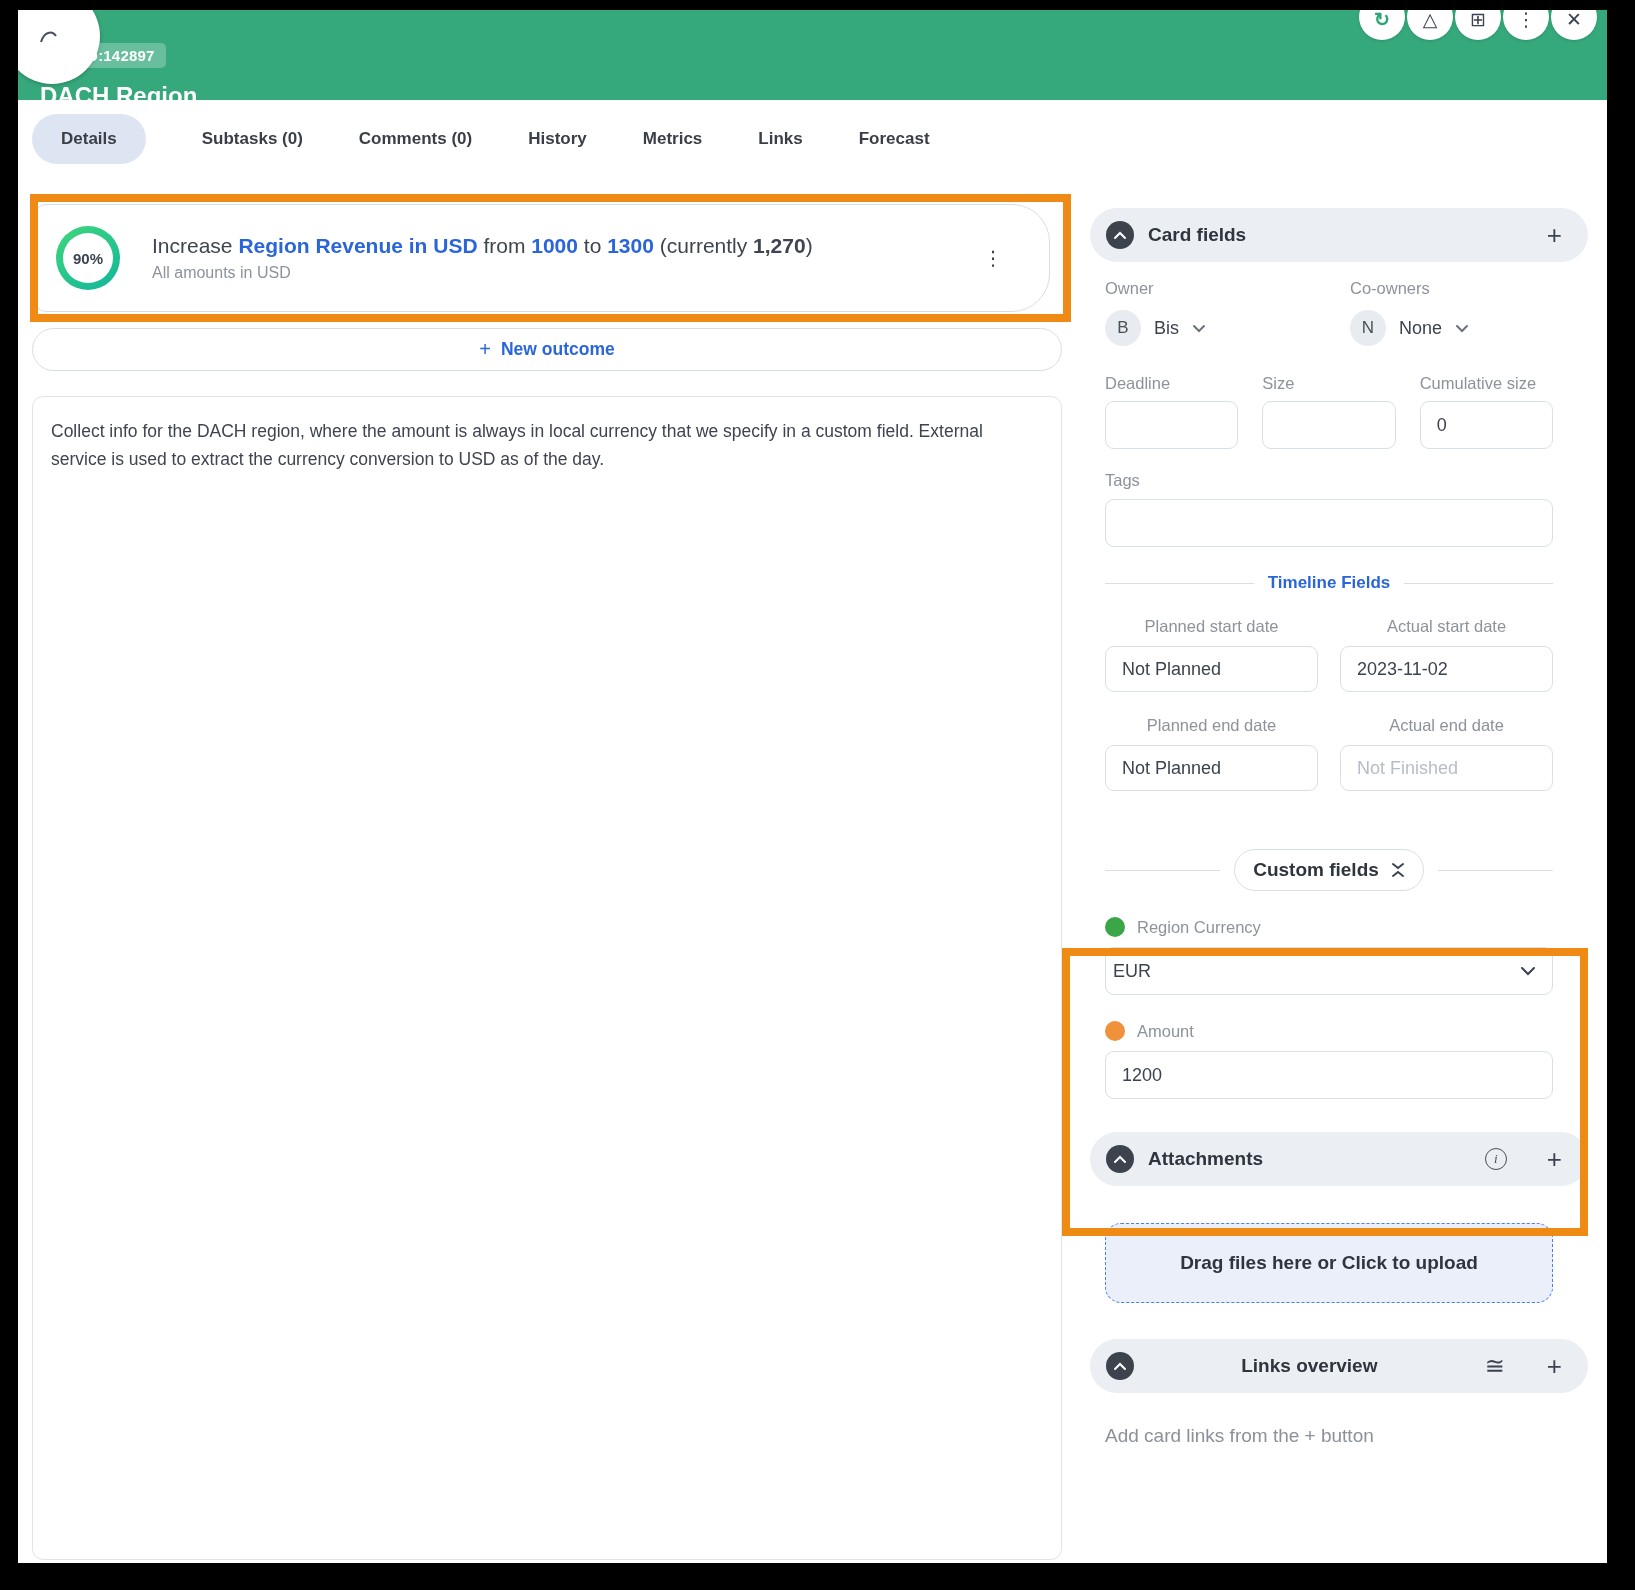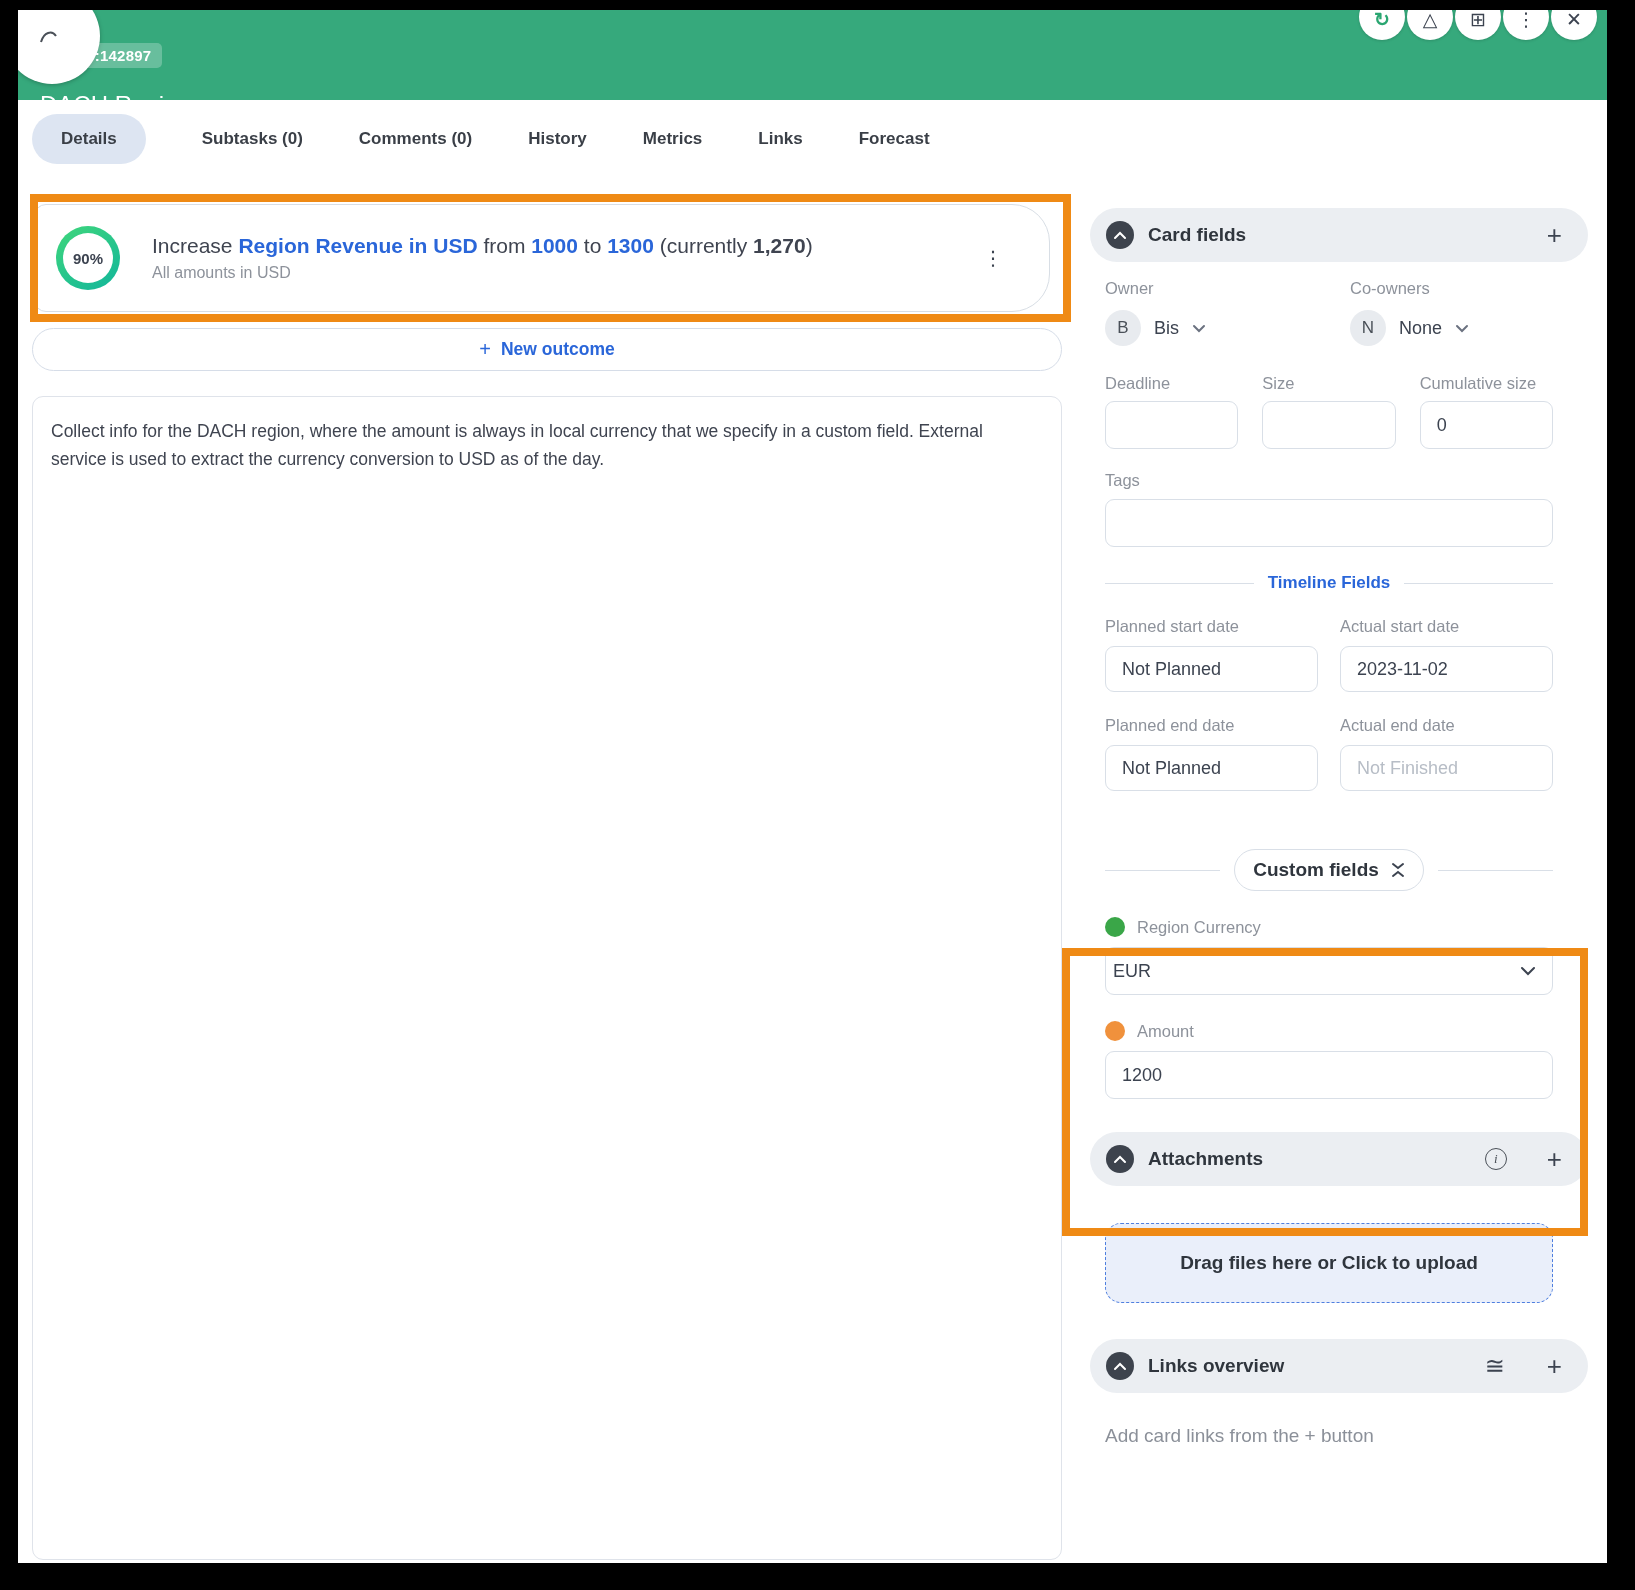--- a/index.html
+++ b/index.html
@@ -5,21 +5,21 @@
   * { margin:0; padding:0; box-sizing:border-box; }
   html,body { width:1635px; height:1590px; background:#000; font-family:"Liberation Sans", sans-serif; }
   .page { position:absolute; left:18px; top:10px; width:1589px; height:1553px; background:#fff; overflow:hidden; }
 
   
   .hdr { position:relative; height:90px; background:#36a97c; }
   .corner-circle { position:absolute; left:-14px; top:-22px; width:96px; height:96px; background:#fff; border-radius:50%; box-shadow:0 1px 4px rgba(0,0,0,.25); }
   .corner-circle svg { position:absolute; left:34px; top:40px; }
   .hdr-row { position:absolute; left:22px; top:33px; display:flex; align-items:center; gap:14px;flex-direction:column; }
   .id-badge { background:rgba(255,255,255,.25); color:#fff; font-size:15px; font-weight:700; padding:4px 11px; border-radius:5px; letter-spacing:.2px; }
-  .card-title { color:#fff; font-size:24px; font-weight:400;margin-top:9px; }
+  .card-title { color:#fff; font-size:24px; font-weight:700; }
   .hdr-actions { position:absolute; right:10px; top:-16px; display:flex; gap:2px; }
   .circle-btn { width:46px; height:46px; border-radius:50%; background:#fff; display:flex; align-items:center; justify-content:center; font-size:19px; color:#3c4350; box-shadow:0 1px 3px rgba(0,0,0,.15); }
   .circle-btn .glyph { transform:translateY(2px); }
   .circle-btn .green { color:#2aa671; font-weight:700; }
 
   
   .tabs { position:absolute; left:14px; top:104px; display:flex; align-items:center; gap:56px; }
   .tab { font-size:17px; font-weight:700; color:#3a3f47; cursor:pointer; white-space:nowrap; }
   .tab.active { background:#dde5f2; border-radius:26px; padding:15px 29px; }
 
@@ -66,34 +66,34 @@
   .triple > div { width:137px; }
   .triple .inp { margin-top:8px; }
 
   .field { margin-top:22px; }
   .field .inp { margin-top:9px; }
 
   .divider { display:flex; align-items:center; gap:14px; margin-top:26px; }
   .divider .line { flex:1; height:1px; background:#d9dfe7; }
   .divider .dv-title { font-size:17px; font-weight:700; color:#2a66d9; }
 
-  .dates { display:flex; gap:22px; margin-top:24px; }
+  .dates { display:flex; gap:22px; margin-top:24px;text-align:center; }
   .dates > div { flex:1; }
   .dates .inp { margin-top:10px; height:46px; }
 
   .cf-pill { border:1.5px solid #d9dfe7; border-radius:24px; background:#fff; padding:9px 18px; display:flex; align-items:center; gap:12px; font-size:19px; font-weight:600; color:#2f353d; }
   .cf-divider { margin-top:58px; }
   .dot-row { display:flex; align-items:center; gap:12px; margin-top:26px; }
   .dot { width:20px; height:20px; border-radius:50%; flex:none; }
   .select { justify-content:space-between; margin-top:10px; cursor:pointer;padding-left:7px; }
 
   .upload { margin-top:37px; height:80px; border:1.5px dashed #4f7fdf; border-radius:16px; background:#eaeffa; display:flex; align-items:center; justify-content:center; font-size:19px; font-weight:700; color:#2f353d; cursor:pointer; }
   .links-empty { margin-top:32px; font-size:19px; color:#8b9099; }
   .mt33 { margin-top:33px; }
-  .mt36 { margin-top:36px; }
+  .mt36 { margin-top:36px;text-align:center; }
 
   
   .annotation { position:absolute; border:8px solid #ef8a15; pointer-events:none; z-index:20; }
   .ann-outcome { left:12px; top:184px; width:1041px; height:128px; }
   .ann-custom { left:1044px; top:938px; width:526px; height:288px; }
 </style>
 </head>
 <body>
 
 <div class="page">

